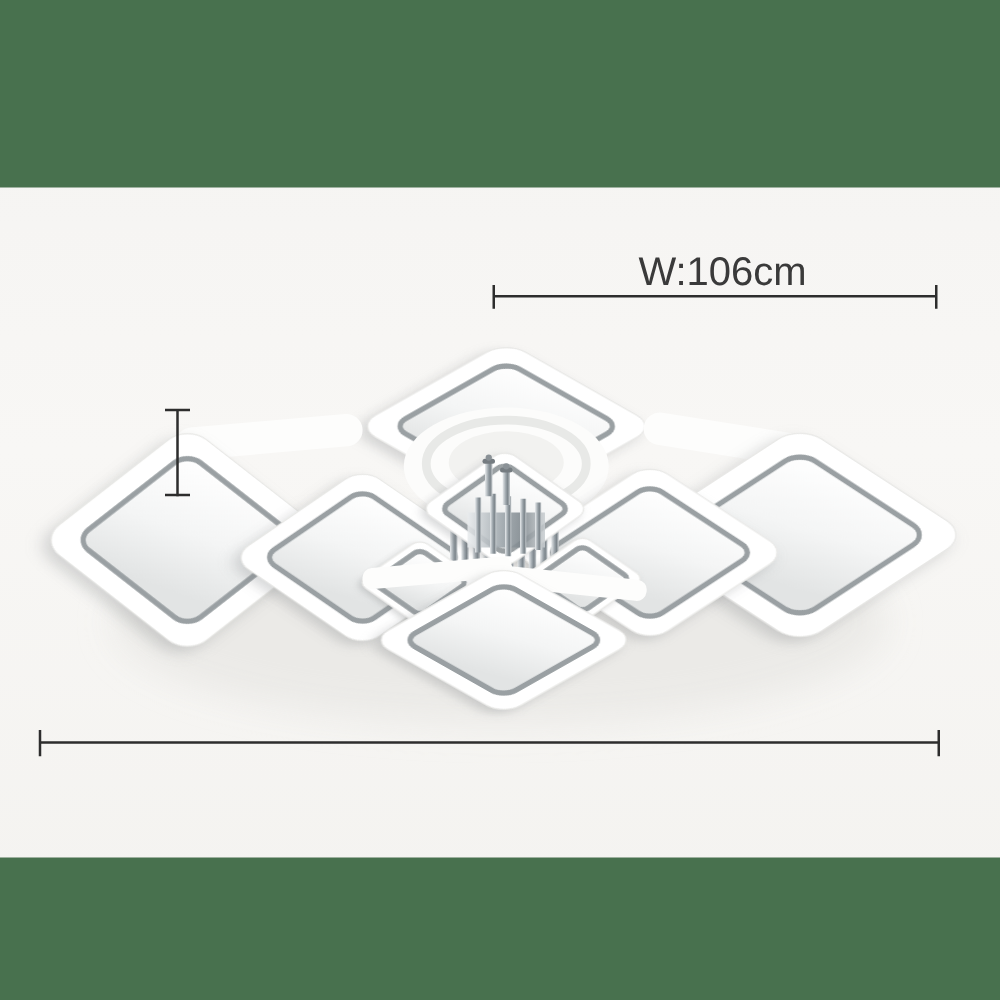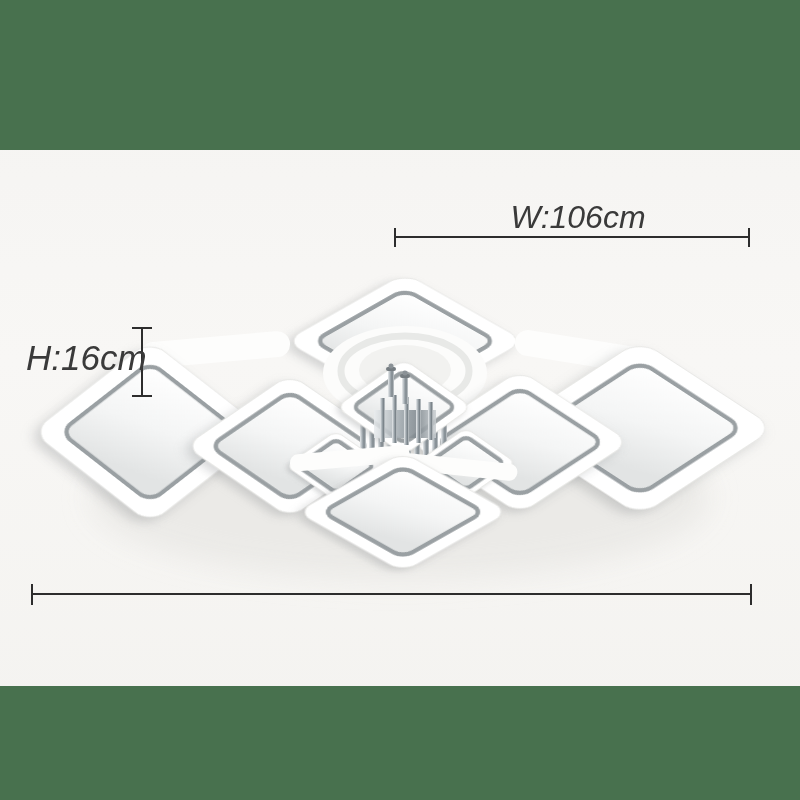--- a/index.html
+++ b/index.html
@@ -1,20 +1,19 @@
 <!DOCTYPE html>
 <html><head>
 <meta charset="utf-8">
 <style>
   html,body{margin:0;padding:0;background:#ddd;}
   .stage{
     position:relative;width:800px;height:800px;overflow:hidden;
     background:linear-gradient(180deg,#f4f3f1 0%,#f8f7f5 45%,#f3f2ef 100%);
     font-family:"Liberation Sans",sans-serif;
-    font-style:italic;
   }
   .band{position:absolute;left:0;width:800px;background:#48714e;}
   .band-top{top:0;height:150px;}
   .band-bottom{top:686px;height:114px;}
   .lamp-svg{position:absolute;left:0;top:0;}
   .frame{filter:drop-shadow(0 5px 4px rgba(125,130,133,0.30));}
   .f-outer{fill:#ffffff;stroke:#e9e9e7;stroke-width:1;vector-effect:non-scaling-stroke;}
   .f-panel{stroke:#9aa0a3;stroke-width:4.2;vector-effect:non-scaling-stroke;}
   .arm{fill:#fdfdfc;}
   .dim{position:absolute;background:#2d2d2d;}
@@ -147,19 +146,18 @@
   </svg>
 
   <div class="dim" id="dim-w-line" style="left:395px;top:236px;width:354px;height:2px;"></div>
   <div class="dim" style="left:394px;top:228px;width:2px;height:19px;"></div>
   <div class="dim" style="left:748px;top:228px;width:2px;height:19px;"></div>
   <div class="dim-label" id="dim-w-label">W:106cm</div>
 
   <div class="dim" style="left:141px;top:328px;width:2px;height:69px;"></div>
   <div class="dim" style="left:132px;top:327px;width:20px;height:2px;"></div>
   <div class="dim" style="left:132px;top:395px;width:20px;height:2px;"></div>
-  <div class="dim-label" id="dim-h-label">H:16cm</div>
 
   <div class="dim" style="left:32px;top:593px;width:720px;height:2px;"></div>
   <div class="dim" style="left:31px;top:584px;width:2px;height:21px;"></div>
   <div class="dim" style="left:750px;top:584px;width:2px;height:21px;"></div>
 
 </div>
 
 </body></html>

